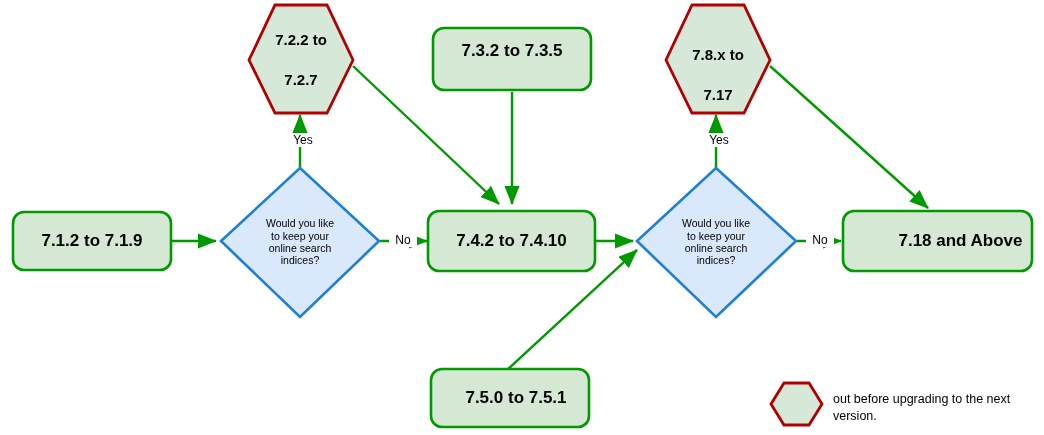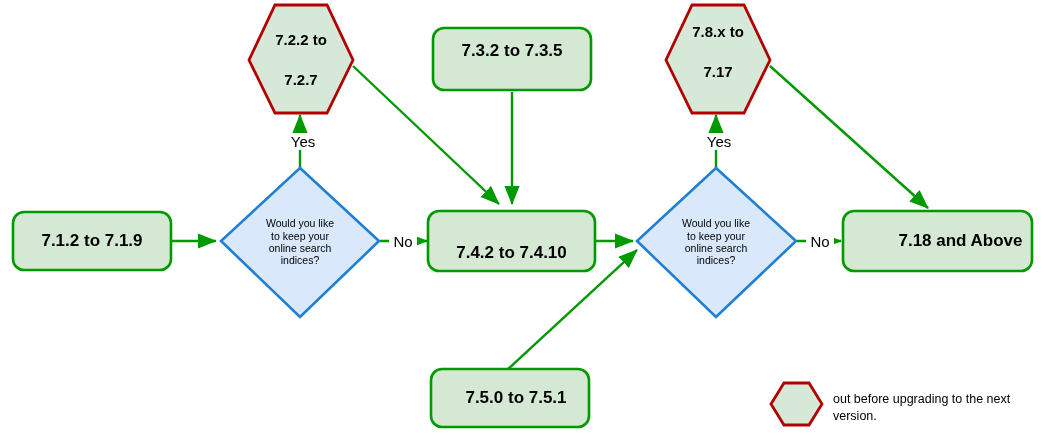--- a/index.html
+++ b/index.html
@@ -43,21 +43,21 @@
     font-weight: bold;
     gap: 22px;
   }
   .dec-label {
     font-size: 10.5px;
     font-weight: normal;
     justify-content: center;
   }
   .edge-label {
     position: absolute;
-    font-size: 15px;
+    font-size: 12px;
     color: #000000;
     background: #ffffff;
     padding: 0 2px;
     text-align: center;
   }
   .legend-text {
     position: absolute;
     font-size: 12.5px;
     color: #000000;
     line-height: 1.32;
@@ -132,32 +132,32 @@
     <span>indices?</span>
   </div>
 
   <div class="node-label hex-label" style="left:249px; top:24px; width:104px; height:72px; flex-direction:column;">
     <span>7.2.2 to</span>
     <span>7.2.7</span>
   </div>
 
   <div class="node-label proc-label" style="left:433px; top:28px; width:158px; height:46px;border-radius:28px;">7.3.2 to 7.3.5</div>
 
-  <div class="node-label proc-label" style="left:428px; top:211px; width:167px; height:60px;margin-top:12px;">7.4.2 to 7.4.10</div>
+  <div class="node-label proc-label" style="left:428px; top:211px; width:167px; height:60px;">7.4.2 to 7.4.10</div>
 
   <div class="node-label proc-label" style="left:431px; top:369px; width:170px; height:58px;">7.5.0 to 7.5.1</div>
 
   <div class="node-label dec-label" style="left:656px; top:206px; width:120px; height:72px; flex-direction:column;">
     <span>Would you like</span>
     <span>to keep your</span>
     <span>online search</span>
     <span>indices?</span>
   </div>
 
-  <div class="node-label hex-label" style="left:666px; top:16px; width:104px; height:72px; flex-direction:column;">
+  <div class="node-label hex-label" style="left:666px; top:39px; width:104px; height:72px; flex-direction:column;">
     <span>7.8.x to</span>
     <span>7.17</span>
   </div>
 
   <div class="node-label proc-label" style="left:843px; top:211px; width:189px; height:60px;padding-left:23px;">7.18 and Above</div>
 
   <div class="edge-label" style="left:286px; top:133px; width:30px;">Yes</div>
   <div class="edge-label" style="left:389px; top:233px; width:24px;">No</div>
   <div class="edge-label" style="left:702px; top:133px; width:30px;">Yes</div>
   <div class="edge-label" style="left:806px; top:233px; width:24px;">No</div>

